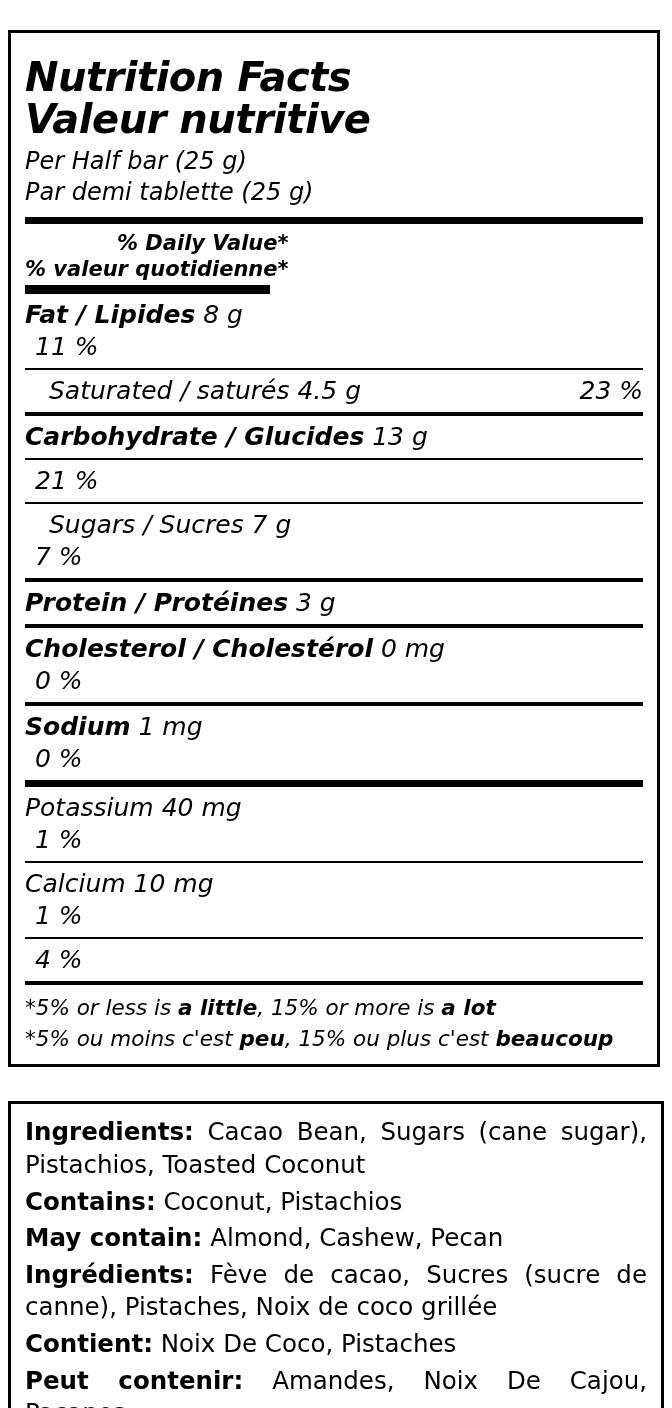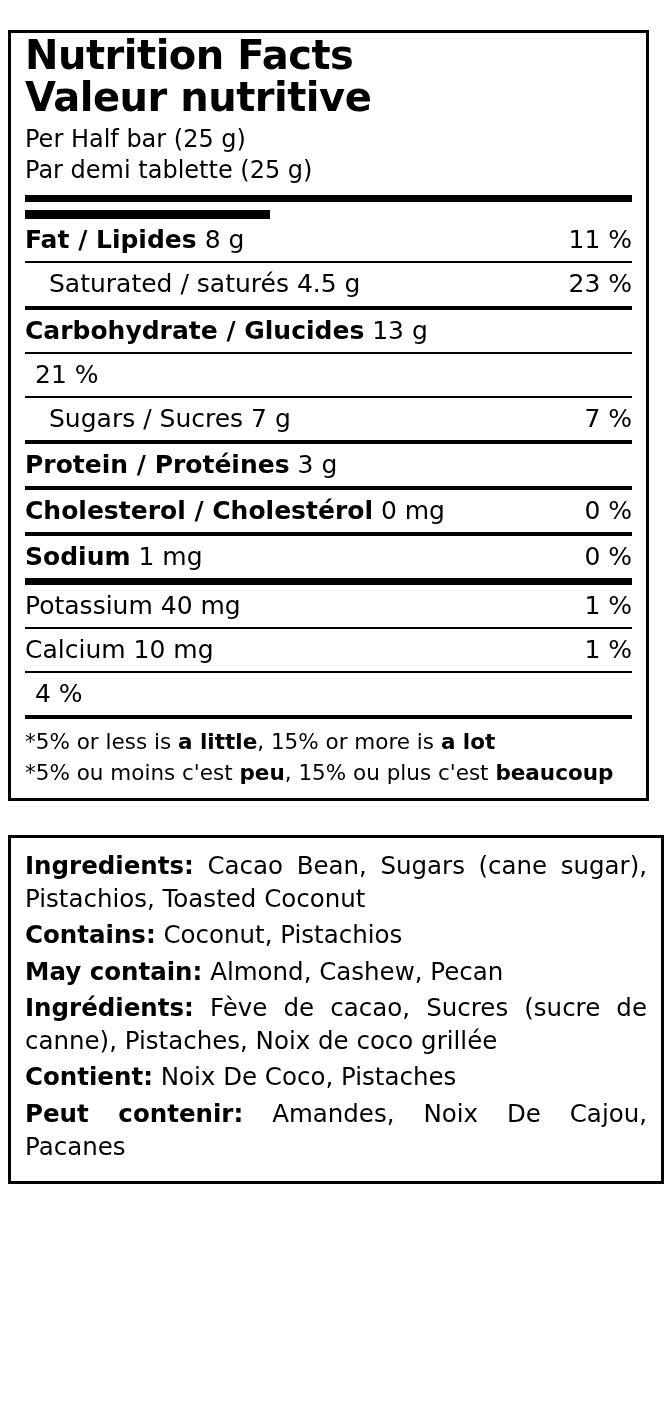--- a/index.html
+++ b/index.html
@@ -19,22 +19,23 @@
     height: 1408px;
     position: relative;
     box-sizing: border-box;
     padding: 30px 8px 0 8px;
   }
 
   
   .nf-panel {
     border: 3px solid #000;
     box-sizing: border-box;
-    padding: 2px 14px 10px 14px;
-    margin: 0 15px 0 0;
+    padding: 24px 14px 10px 14px;
+    margin: 0 4px 0 0;
+    font-style: italic;
   }
   .nf-title {
     font-size: 40px;
     font-weight: bold;
     line-height: 1.02;
     letter-spacing: -0.5px;
   }
   .nf-title2 {
     font-size: 40px;
     font-weight: bold;
@@ -50,20 +51,21 @@
   .rule-thick { border-top: 7px solid #000; margin: 8px 0 0 0; }
   .rule-med   { border-top: 4px solid #000; margin: 0; }
   .rule-thin  { border-top: 2px solid #000; margin: 0; }
   .rule-cal   { border-top: 9px solid #000; margin: 0; }
 
   .row {
     display: flex;
     align-items: flex-start;
     justify-content: space-between;
     padding: 5px 0 5px 0;
+    flex-direction: column;
   }
   .row .left { font-size: 25px; line-height: 1.28; }
   .row .right {
     font-size: 25px;
     line-height: 1.28;
     white-space: nowrap;
     padding-left: 10px;
     text-align: right;
   }
   .b { font-weight: bold; }
@@ -123,20 +125,24 @@
 
     <div class="nf-title">Nutrition Facts</div>
     <div class="nf-title2">Valeur nutritive</div>
 
     <div class="nf-serving">Per Half bar (25 g)</div>
     <div class="nf-serving" style="margin-top:0">Par demi tablette (25 g)</div>
 
     <div class="rule-thick"></div>
 
     <div class="cal-row">
+      <div class="cal-right">
+        <div>% Daily Value*</div>
+        <div>% valeur quotidienne*</div>
+      </div>
     </div>
 
     <div style="width:245px">
         <div class="rule-cal"></div>
       </div>
 
     <div class="row">
       <div class="left">
         <span class="b">Fat / Lipides</span>
         <span>8 g</span>

